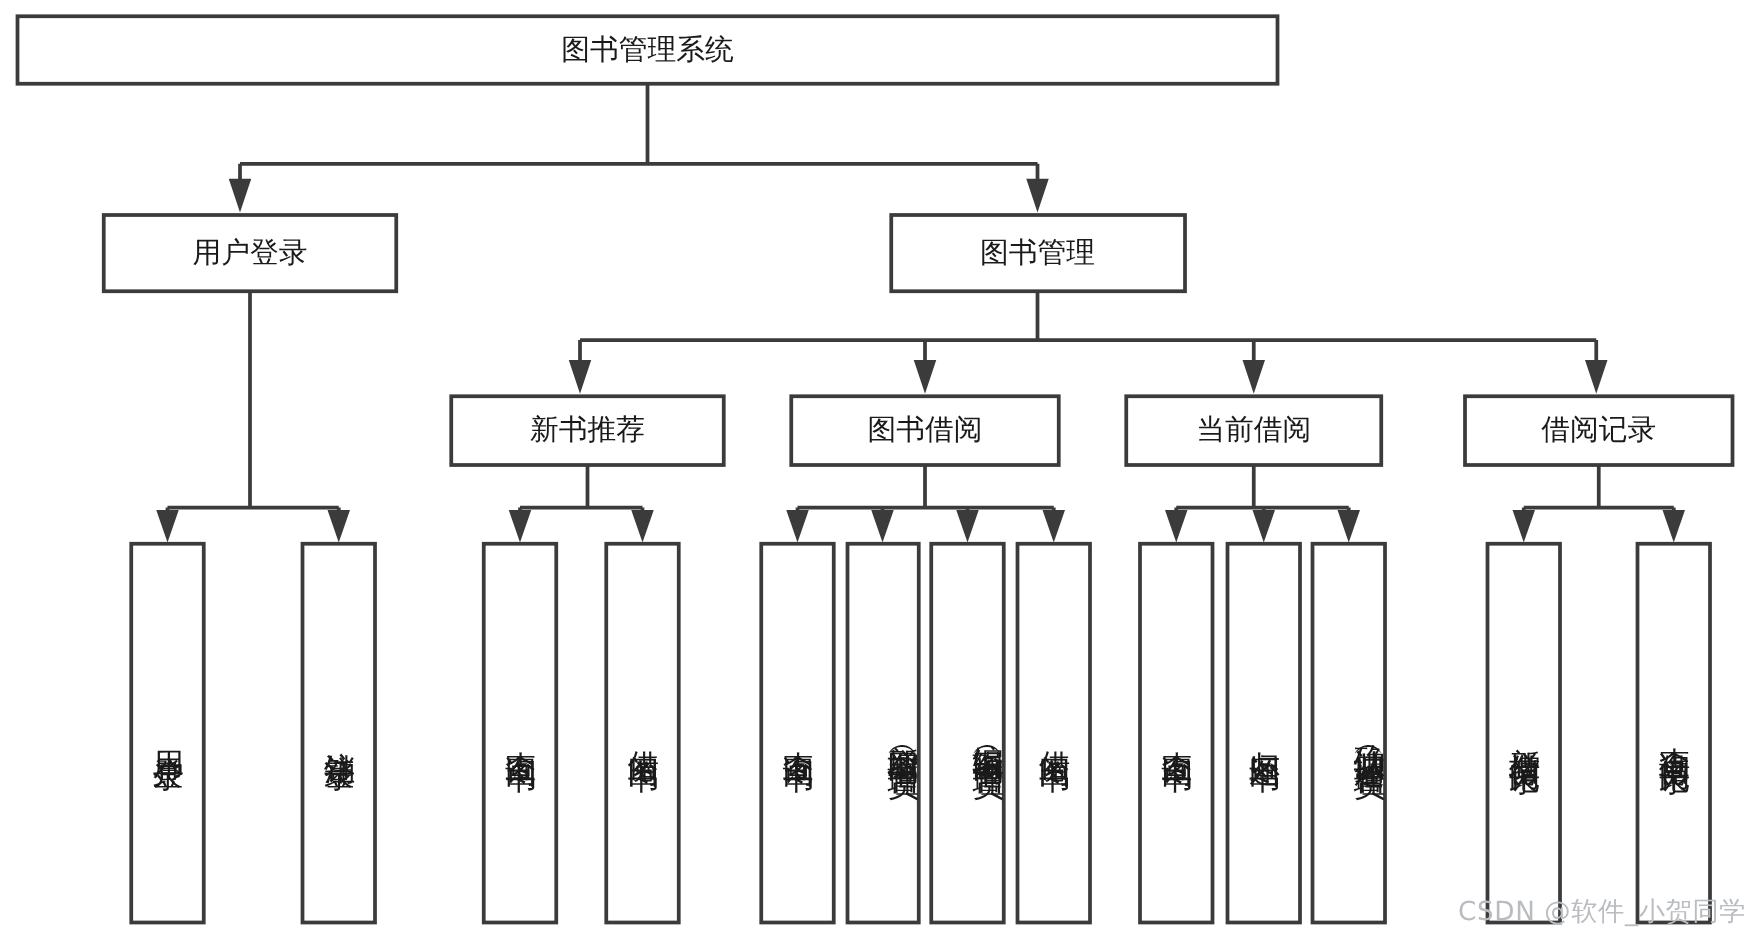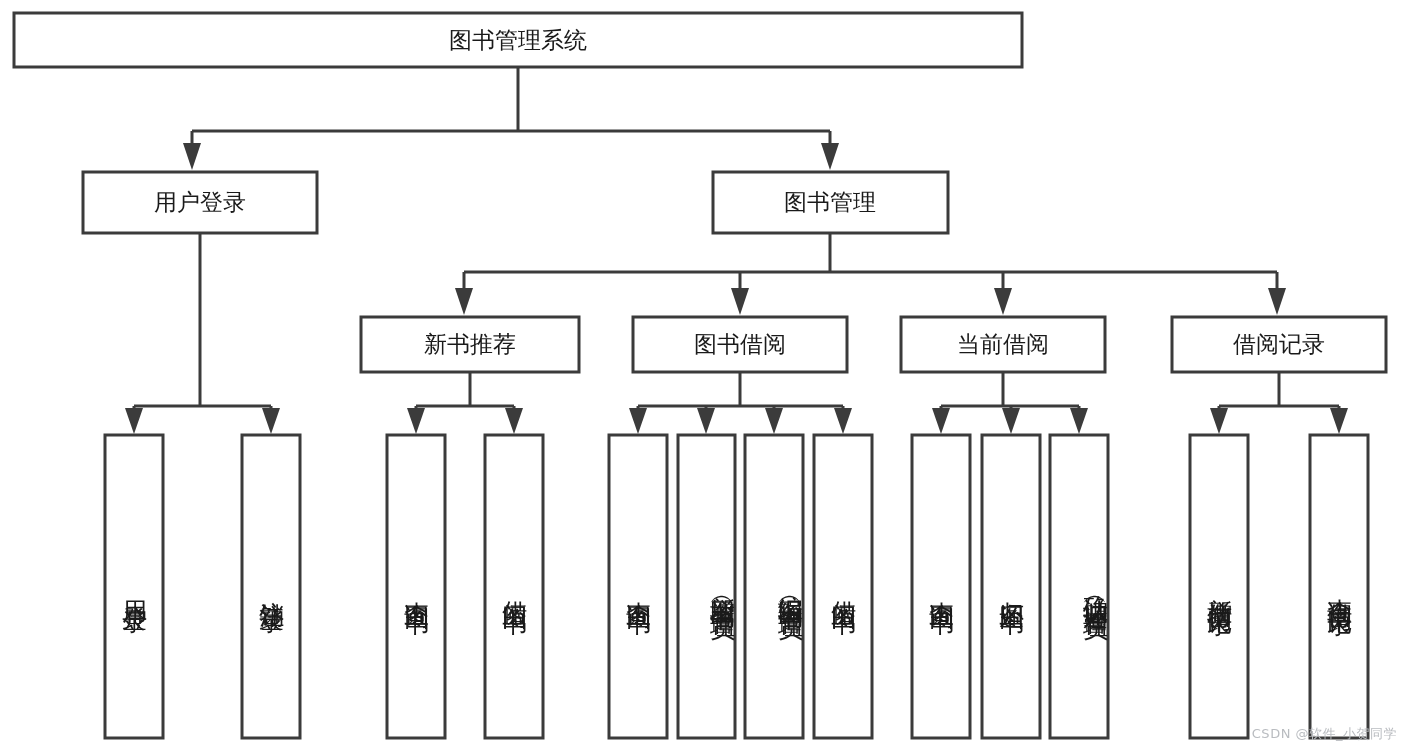--- a/index.html
+++ b/index.html
@@ -60,21 +60,21 @@
     letter-spacing: 3px;
     white-space: nowrap;
     text-align: center;
     pointer-events: none;
   }
   .watermark {
     position: absolute;
     right: 8px;
     bottom: 4px;
     font-family: "DejaVu Sans", "Liberation Sans", sans-serif;
-    font-size: 13px;
+    font-size: 21px;
     color: #b9bcc0;
     white-space: nowrap;
     letter-spacing: 0.5px;
   }
 </style>
 </head>
 <body>
 
 <div id="diagram-root">
 

